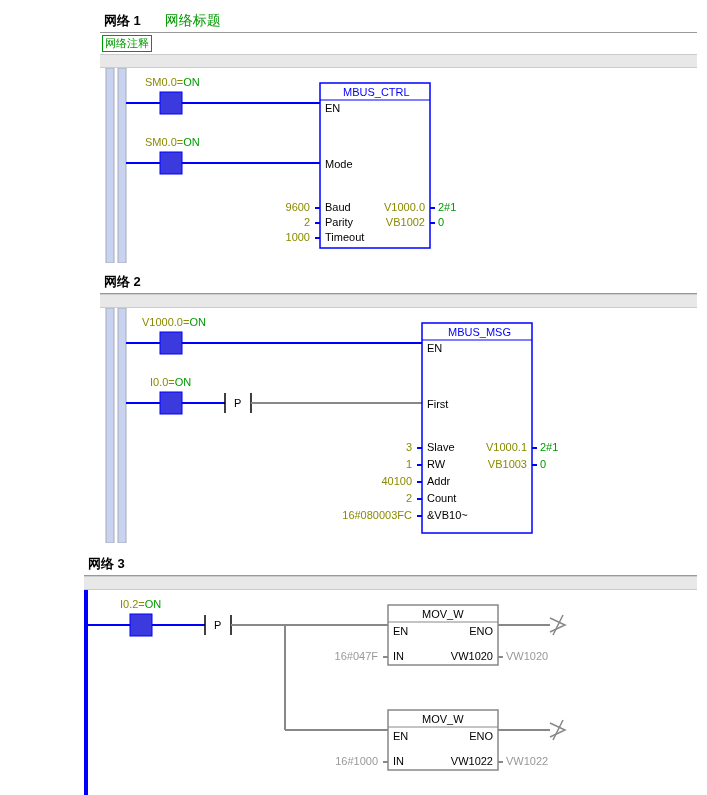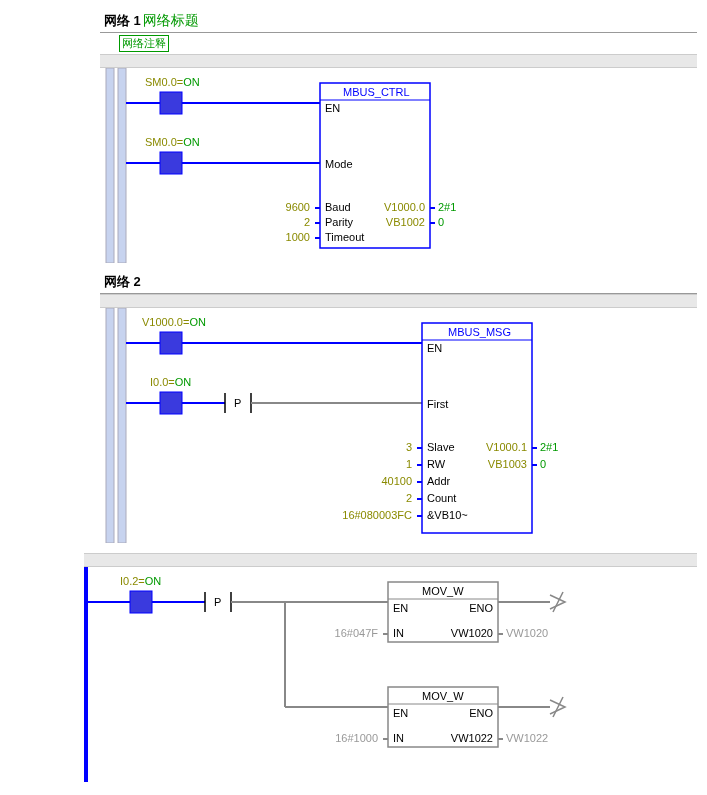--- a/index.html
+++ b/index.html
@@ -8,29 +8,29 @@
     padding: 10px;
     font-family: Arial, sans-serif;
     font-size: 11px;
     background: #fff;
     position: relative;
     width: 707px;
   }
   .net-header {
     display: flex;
     align-items: center;
-    gap: 2px;
+    gap: 24px;
     font-weight: bold;
     font-size: 13px;
     padding: 2px 4px;
     border-bottom: 1px solid #999;
   }
   .net-header .title-link { color: #090; font-weight: normal; font-size: 14px; }
   .graybar { height: 14px; background: #e8e8e8; border-top:1px solid #ccc; border-bottom:1px solid #ccc;}
-  .comment-row { color:#090; border:1px solid #090; display:inline-block; padding:0 2px; margin:2px 0 2px 19px;}
+  .comment-row { color:#090; border:1px solid #090; display:inline-block; padding:0 2px; margin:2px 0 2px 2px;}
   svg { display:block; }
   .annot { font-size:11px; }
   .olive { fill:#8a8a00; }
   .blue { fill:#00f; }
   .green { fill:#090; }
   .gray { fill:#999; }
   .black { fill:#000; }
   .wire { stroke:#00f; stroke-width:2; fill:none; }
   .wireg { stroke:#888; stroke-width:2; fill:none; }
   .box-b { fill:#fff; stroke:#00f; stroke-width:1.5; }
@@ -145,20 +145,23 @@
   <line class="wire" x1="522" y1="140" x2="527" y2="140"></line>
   <text class="annot olive" x="517" y="143" text-anchor="end">V1000.1</text>
   <text class="annot green" x="530" y="143">2#1</text>
 
   <line class="wire" x1="522" y1="157" x2="527" y2="157"></line>
   <text class="annot olive" x="517" y="160" text-anchor="end">VB1003</text>
   <text class="annot green" x="530" y="160">0</text>
 </svg>
 
 <div style="margin-left:74px; margin-top:10px;">
+  <div class="net-header">
+    <span>网络 3</span>
+  </div>
   <div class="graybar"></div>
 </div>
 
 <svg width="700" height="215">
 
   <rect x="74" y="0" width="4" height="215" fill="#00f"></rect>
 
   <line class="wire" x1="78" y1="35" x2="195" y2="35"></line>
   <rect class="contact" x="120" y="24" width="22" height="22"></rect>
   <text class="annot olive" x="110" y="18"><tspan>I0.2=</tspan><tspan class="green">ON</tspan></text>

